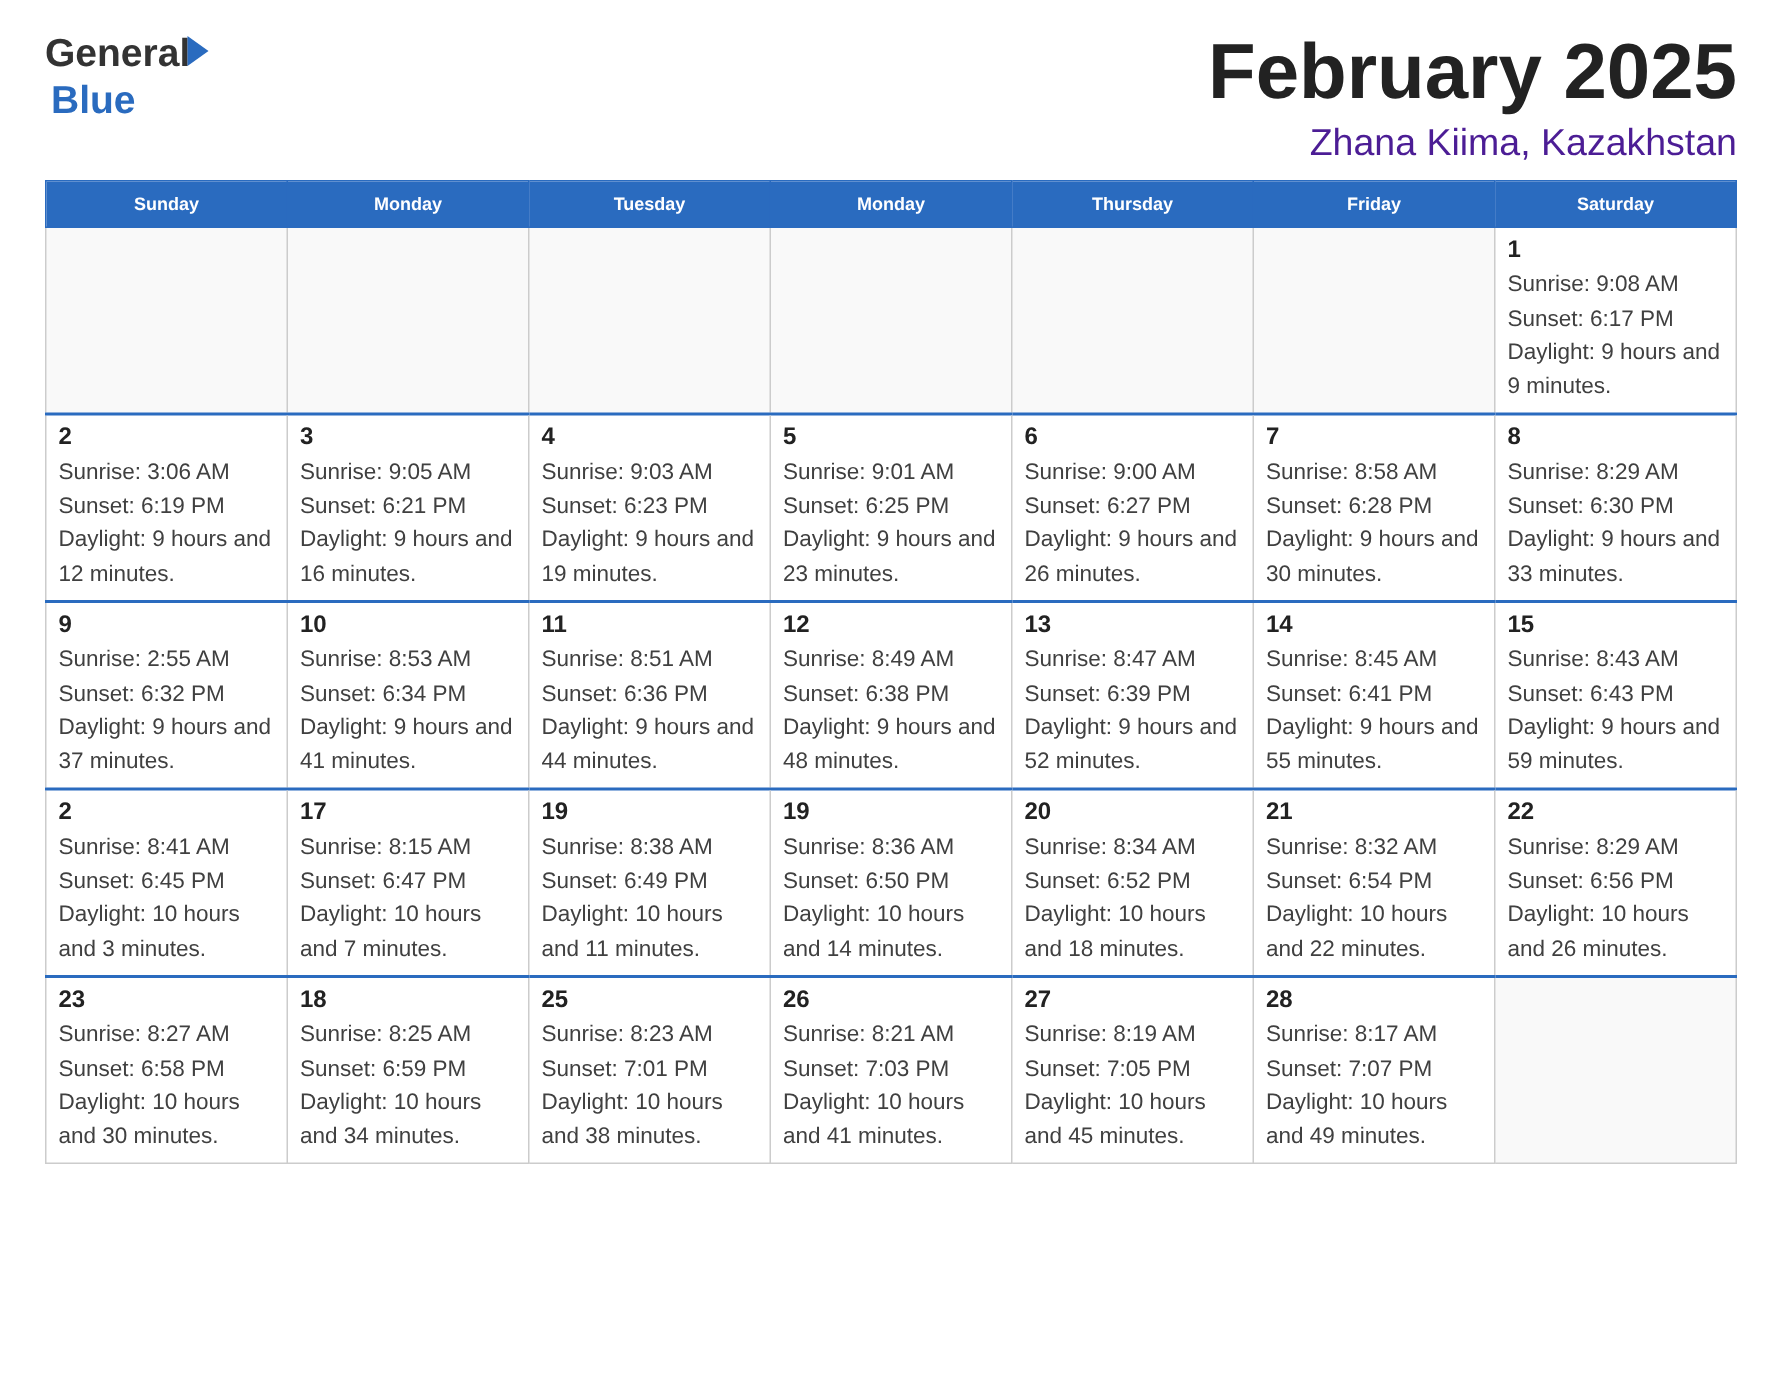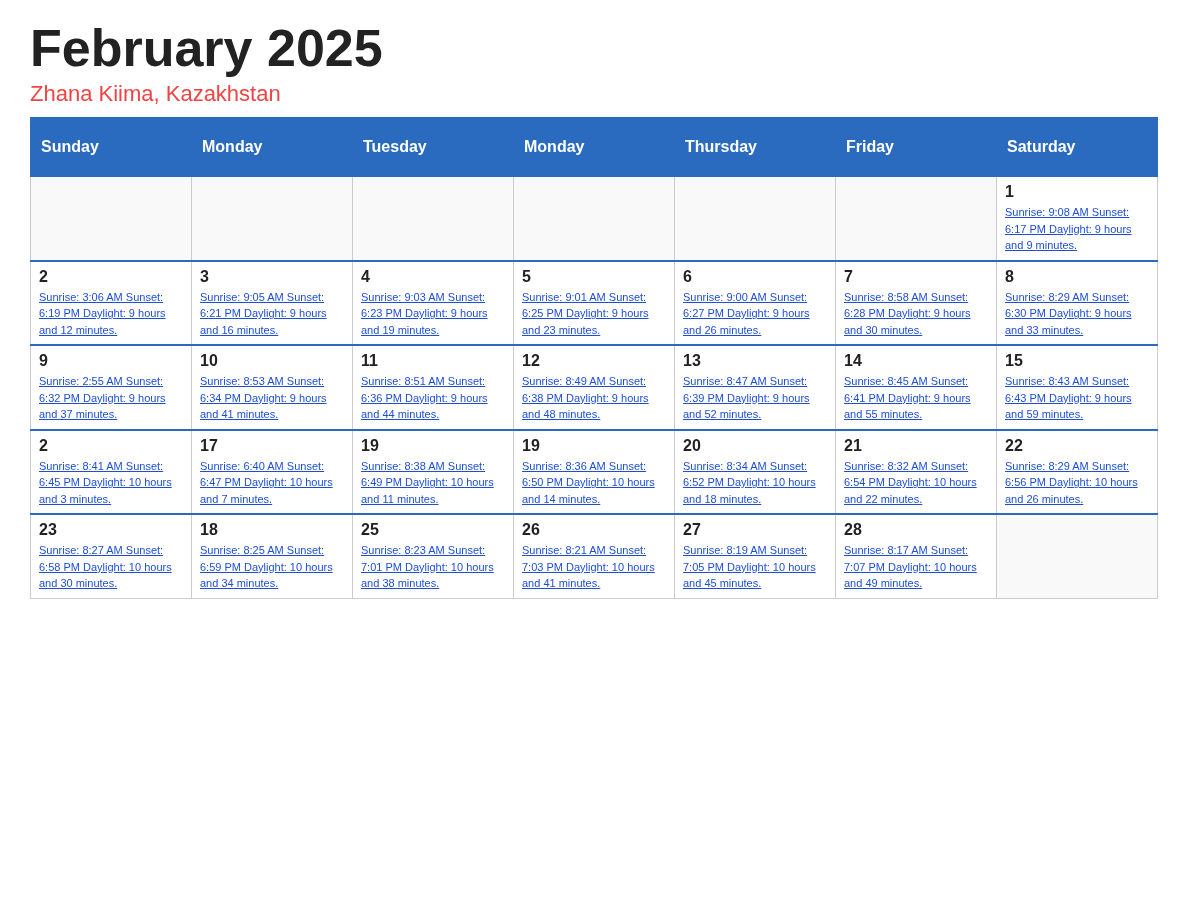--- a/index.html
+++ b/index.html
@@ -29,44 +29,45 @@
     .logo-arrow {
       width: 0;
       height: 0;
       border-left: 14px solid #2a6bbf;
       border-top: 10px solid transparent;
       border-bottom: 10px solid transparent;
       margin-left: -2px;
       margin-bottom: 4px;
     }
     .title-block {
+      text-align: right;
     }
     .month-title {
       font-size: 52px;
       font-weight: bold;
       color: #222;
       line-height: 1.1;
     }
     .location {
-      font-size: 22px;
-      color: #ef4444;
+      font-size: 25px;
+      color: #4c1d95;
       margin-top: 4px;
     }
     .calendar {
       width: 100%;
       border-collapse: collapse;
       margin-top: 8px;
     }
     .calendar th {
       background-color: #2a6bbf;
       color: #fff;
-      font-size: 16px;
-      font-weight: bold;
-      padding: 20px 10px;
-      text-align: left;
+      font-size: 12px;
+      font-weight: bold;
+      padding: 8px 10px;
+      text-align: center;
       border: 1px solid #2a6bbf;
     }
     .calendar td {
       border: 1px solid #ccc;
       vertical-align: top;
       padding: 6px 8px;
       width: calc(100% / 7);
       min-height: 110px;
       font-size: 12.5px;
       color: #333;
@@ -74,24 +75,23 @@
     .calendar td.empty {
       background: #f9f9f9;
     }
     .day-number {
       font-size: 16px;
       font-weight: bold;
       margin-bottom: 3px;
       color: #222;
     }
     .day-info {
-      font-size: 11px;
-      color: #1d4ed8;
+      font-size: 15px;
+      color: #404040;
       line-height: 1.5;
-      text-decoration: underline;
     }
     .row-separator td {
       border-top: 2px solid #2a6bbf;
     }
     .logo-wrapper {
       display: flex;
       flex-direction: column;
       align-items: flex-start;
     }
     .logo-line1 {
@@ -99,20 +99,29 @@
       align-items: center;
     }
     .logo-line2 {
       margin-left: 4px;
     }
   </style>
 </head>
 <body>
 
 <div class="header">
+  <div class="logo-wrapper">
+    <div class="logo-line1">
+      <span class="logo-text-general">General</span>
+      <div class="logo-arrow"></div>
+    </div>
+    <div class="logo-line2">
+      <span class="logo-text-blue">Blue</span>
+    </div>
+  </div>
   <div class="title-block">
     <div class="month-title">February 2025</div>
     <div class="location">Zhana Kiima, Kazakhstan</div>
   </div>
 </div>
 
 <table class="calendar">
   <thead>
     <tr>
     <th>Sunday</th>
@@ -229,21 +238,21 @@
       </tr>
       <tr class="row-separator">
         <td>
           <div class="day-number">2</div>
           <div class="day-info">Sunrise: 8:41 AM
 Sunset: 6:45 PM
 Daylight: 10 hours and 3 minutes.</div>
         </td>
         <td>
           <div class="day-number">17</div>
-          <div class="day-info">Sunrise: 6:40 AM
+          <div class="day-info">Sunrise: 8:15 AM
 Sunset: 6:47 PM
 Daylight: 10 hours and 7 minutes.</div>
         </td>
         <td>
           <div class="day-number">19</div>
           <div class="day-info">Sunrise: 8:38 AM
 Sunset: 6:49 PM
 Daylight: 10 hours and 11 minutes.</div>
         </td>
         <td>

